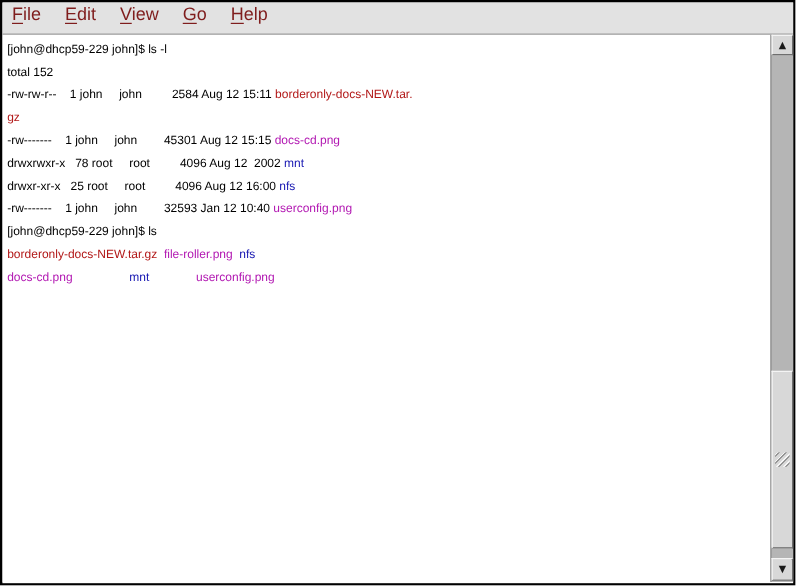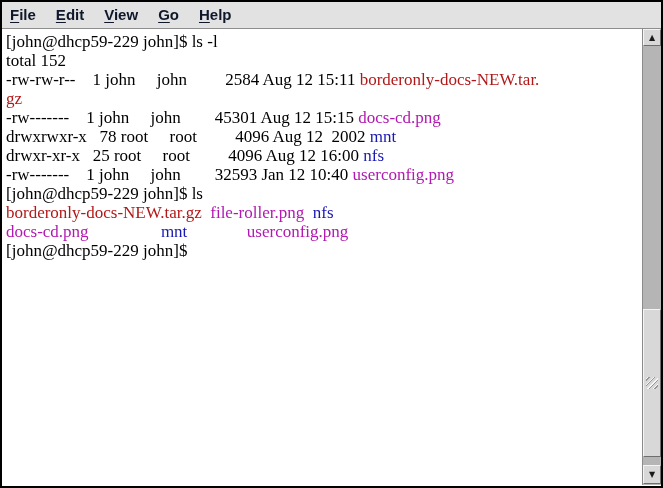--- a/index.html
+++ b/index.html
@@ -9,44 +9,43 @@
     border:2px solid #000;
     background:var(--bg,#fff);
     position:relative;
     overflow:hidden;
   }
   .menubar {
     height:27px;
     background:var(--menubar-bg,#e2e2e2);
     border-bottom:1px solid #8e8e8e;
     display:flex;
-    align-items:center;
+    align-items:flex-start;
     font-family:"Liberation Sans","DejaVu Sans",sans-serif;
     font-size:15px;
-    color:#0f172a;
-    font-weight:bold;
+    color:#7f1d1d;
   }
   .menu-item {
     padding:2px 10px 3px 10px;
     cursor:default;
     white-space:nowrap;
   }
   .menu-item:first-child { margin-left:-2px; }
   .menu-item .accel { text-decoration:underline; text-underline-offset:2px; }
   .terminal-area {
     position:relative;
     height:456px;
     background:var(--bg,#fff);
   }
   .terminal-output {
     position:absolute;
     left:0; top:0; right:19px; bottom:0;
     padding:3px 0 0 4px;
-    font-family:Liberation Serif, serif;
-    font-size:17px;
+    font-family:Liberation Sans, sans-serif;
+    font-size:10px;
     line-height:19px;
     color:var(--fg,#000);
     overflow:hidden;
   }
   .term-line { white-space:pre; }
   .c-red     { color:var(--red,#b21818); }
   .c-magenta { color:var(--magenta,#b218b2);text-align:center; }
   .c-blue    { color:var(--blue,#1818b2); }
   .scrollbar {
     position:absolute;
@@ -109,21 +108,20 @@
         <div class="term-line"><span>total 152</span></div>
         <div class="term-line"><span>-rw-rw-r--    1 john     john         2584 Aug 12 15:11 </span><span class="c-red">borderonly-docs-NEW.tar.</span></div>
         <div class="term-line"><span class="c-red">gz</span></div>
         <div class="term-line"><span>-rw-------    1 john     john        45301 Aug 12 15:15 </span><span class="c-magenta">docs-cd.png</span></div>
         <div class="term-line"><span>drwxrwxr-x   78 root     root         4096 Aug 12  2002 </span><span class="c-blue">mnt</span></div>
         <div class="term-line"><span>drwxr-xr-x   25 root     root         4096 Aug 12 16:00 </span><span class="c-blue">nfs</span></div>
         <div class="term-line"><span>-rw-------    1 john     john        32593 Jan 12 10:40 </span><span class="c-magenta">userconfig.png</span></div>
         <div class="term-line"><span>[john@dhcp59-229 john]$ ls</span></div>
         <div class="term-line"><span class="c-red">borderonly-docs-NEW.tar.gz</span><span>  </span><span class="c-magenta">file-roller.png</span><span>  </span><span class="c-blue">nfs</span></div>
         <div class="term-line"><span class="c-magenta">docs-cd.png</span><span>                 </span><span class="c-blue">mnt</span><span>              </span><span class="c-magenta">userconfig.png</span></div>
-        <div class="term-line"><span>[john@dhcp59-229 john]$ </span></div>
       </div>
 
     <div class="scrollbar">
       <div class="sb-btn sb-up">
           <span>▲</span>
         </div>
       <div class="sb-thumb">
         <div class="sb-grip"></div>
       </div>
       <div class="sb-btn sb-down">

